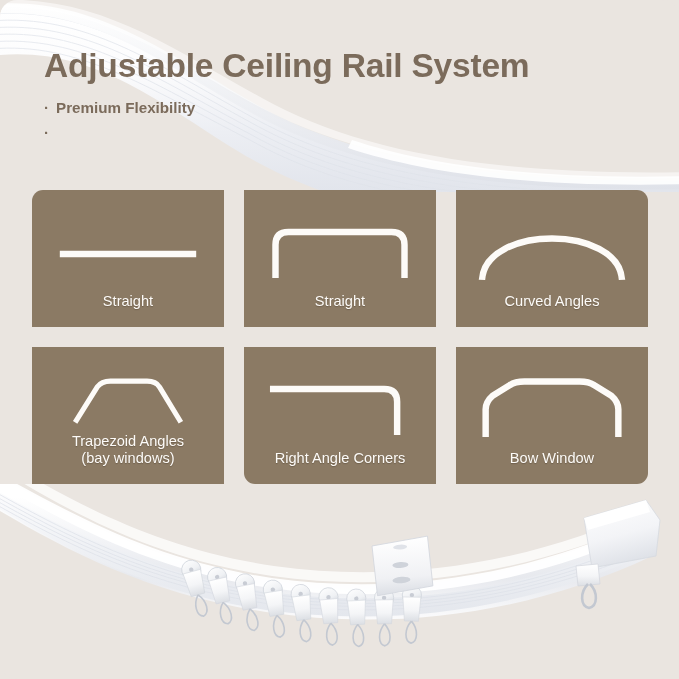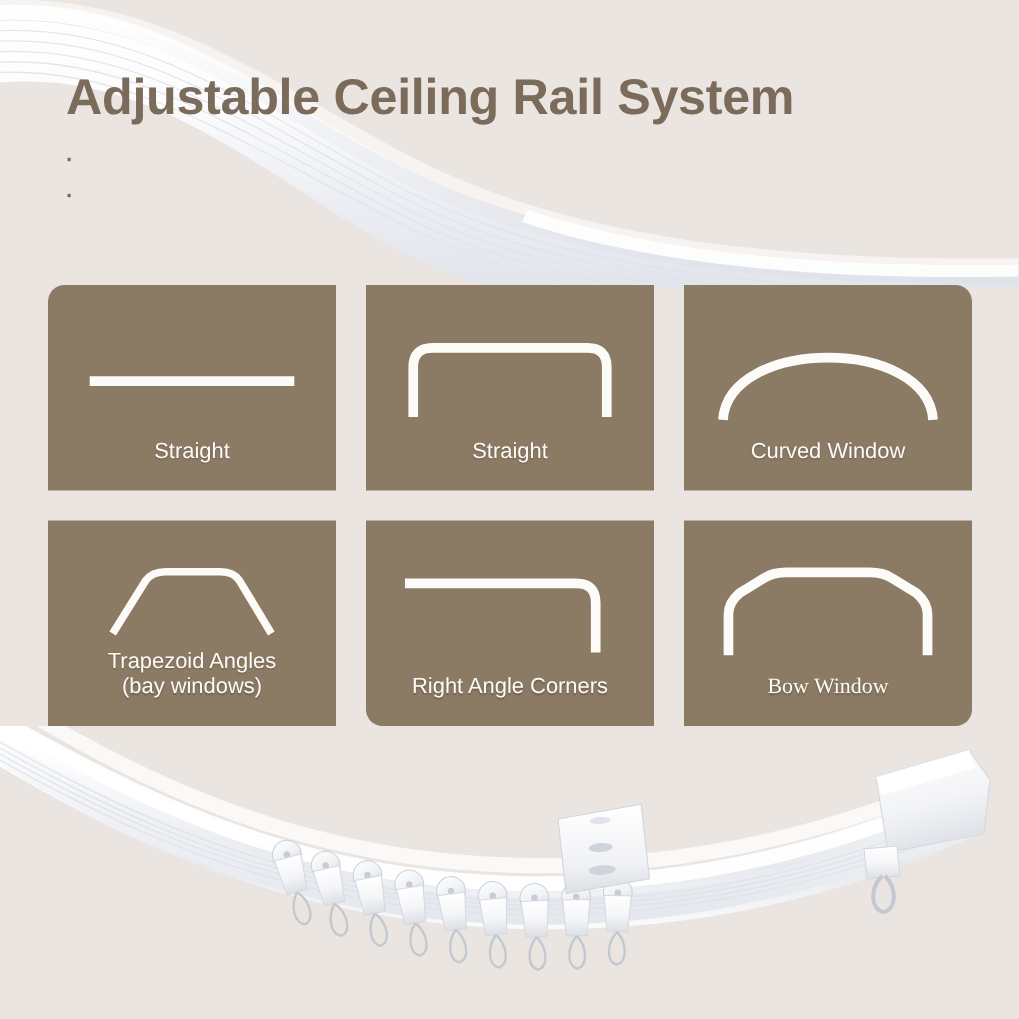--- a/index.html
+++ b/index.html
@@ -15,20 +15,21 @@
     position: relative;
   }
 
   #stage {
     position: absolute;
     left: 0; top: 0;
     width: 679px;
     height: 679px;
     background: #eae5e0;
     overflow: hidden;
+    border-radius: 17px;
   }
 
   
   #photo-layer {
     position: absolute;
     left: 0; top: 0;
     width: 679px;
     height: 679px;
     pointer-events: none;
   }
@@ -84,21 +85,21 @@
     position: relative;
     display: flex;
     flex-direction: column;
     align-items: center;
     justify-content: flex-start;
     overflow: hidden;
   }
   .shape-card.tl { border-top-left-radius: 11px; }
   .shape-card.tr { border-top-right-radius: 11px; }
   .shape-card.bl { border-bottom-left-radius: 11px; }
-  .shape-card.br { border-bottom-right-radius: 11px; font-family: Liberation Serif, serif; }
+  .shape-card.br { border-bottom-right-radius: 11px; }
 
   .shape-art {
     width: 100%;
     height: 92px;
     margin-top: 18px;
     display: block;
   }
   .shape-label {
     color: #fdfbf8;
     font-size: 14.6px;
@@ -312,20 +313,21 @@
         <path d="M 6 6 C -2 14, -2 28, 7 30 C 16 28, 16 14, 8 6" fill="none" stroke="#c3c8d1" stroke-width="2.6"></path>
       </g>
     </g>
   </svg>
 
   <div id="header-block">
     <h1 id="page-title">Adjustable Ceiling Rail System</h1>
 
     <div class="feature-line">
       <span class="feature-dot">·</span>
+      <span>Premium Flexibility</span>
     </div>
 
     <div class="feature-line">
       <span class="feature-dot">·</span>
     </div>
   </div>
 
   <div id="shape-grid">
 
     <div class="shape-card tl">
@@ -344,21 +346,21 @@
       <div class="shape-label">
         <span>Straight</span>
       </div>
     </div>
 
     <div class="shape-card tr">
       <svg class="shape-art" viewBox="0 0 196 92">
         <path d="M 22 78 C 26 18, 170 18, 174 78" fill="none" stroke="#fdfbf8" stroke-width="7" stroke-linecap="butt"></path>
       </svg>
       <div class="shape-label">
-        <span>Curved Window</span>
+        <span>Curved Angles</span>
       </div>
     </div>
 
     <div class="shape-card">
       <svg class="shape-art" viewBox="0 0 196 92">
         <path d="M 26 78 L 56 30 Q 62 22, 74 22 L 124 22 Q 136 22, 141 30 L 170 78" fill="none" stroke="#fdfbf8" stroke-width="7" stroke-linecap="butt" stroke-linejoin="round"></path>
       </svg>
       <div class="shape-label">
         <span>Trapezoid Angles</span>
         <span class="sub">(bay windows)</span>

